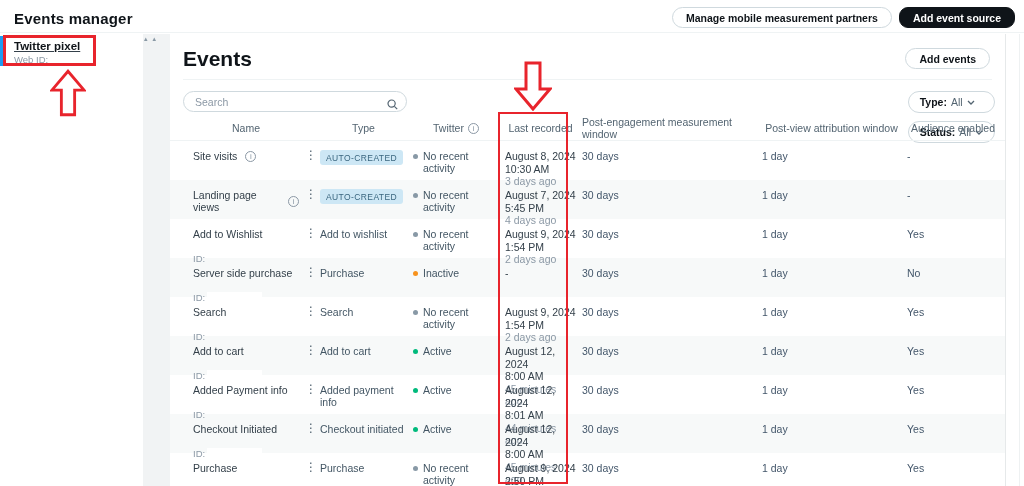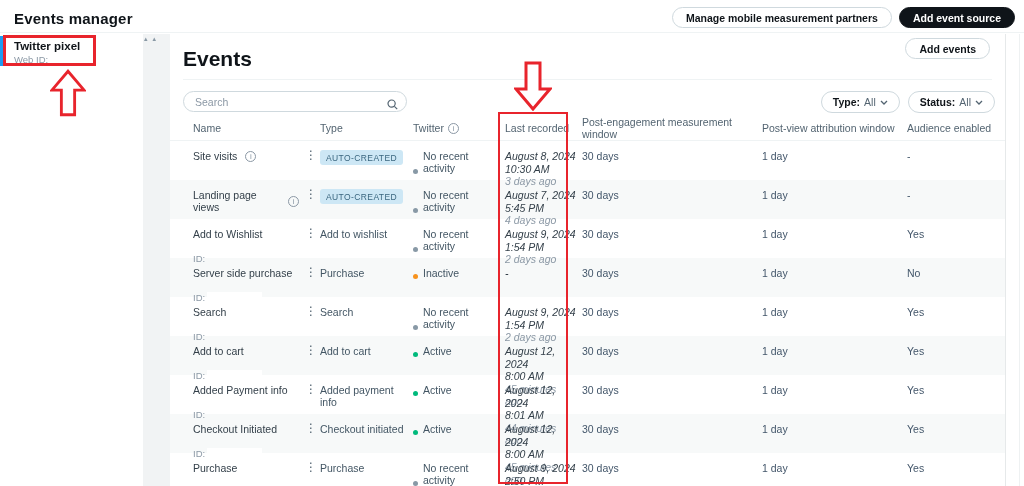--- a/index.html
+++ b/index.html
@@ -8,73 +8,73 @@
   .page { position:relative; width:1024px; height:486px; }
 
   
   .topbar { position:absolute; left:0; top:0; width:1024px; height:33px; background:#fff;
             border-bottom:1px solid #eff3f4; display:flex; align-items:center; }
   .topbar-title { position:absolute; left:14px; top:10px; font-size:15px; font-weight:bold; color:#0f1419; letter-spacing:.2px; }
   .topbar-actions { position:absolute; right:9px; top:7px; display:flex; gap:7px; }
   .pill-btn { height:21px; border-radius:999px; border:1px solid #cfd9de; background:#fff;
               font-size:10.5px; font-weight:bold; color:#0f1419; padding:0 13px;
               display:flex; align-items:center; white-space:nowrap; cursor:pointer; }
-  .pill-btn.dark { background:#0f1419; border-color:#0f1419; color:#fff; }
-
-  
-  .sidebar { position:absolute; left:0; top:34px; width:143px; bottom:0; background:#fff; }
+  .pill-btn.dark { background:#0f1419; border-color:#0f1419; color:#fff;border-radius:9px; }
+
+  
+  .sidebar { position:absolute; left:0; top:34px; width:143px; bottom:0; background:#fff;text-decoration:underline; }
   .pixel-item { position:relative; padding:6px 0 6px 14px; }
   .pixel-sel { position:absolute; left:0; top:2px; width:3px; height:30px; }
   .pixel-name { font-size:11.5px; font-weight:bold; color:#0f1419; }
   .pixel-meta { font-size:9.5px; color:#8b98a5; margin-top:2px; }
 
   .gutter { position:absolute; left:143px; top:34px; width:27px; bottom:0; background:#f1f3f4; }
   .gutter-carets { position:absolute; left:1px; top:1px; display:flex; gap:5px; }
   .gutter-carets span { font-size:7px; color:#8a99a5; line-height:8px; }
 
   
   .card { position:absolute; left:170px; top:34px; width:835px; bottom:0; background:#fff; }
   .events-heading { position:absolute; left:13px; top:13px; font-size:21px; font-weight:bold; color:#0f1419; }
-  .add-events { position:absolute; right:15px; top:4px; }
+  .add-events { position:absolute; right:15px; top:14px; }
   .card-divider { position:absolute; left:13px; right:13px; top:45px; height:1px; background:#eff3f4; }
 
   .search-wrap { position:absolute; left:13px; top:57px; width:224px; height:21px; }
   .search-input { width:100%; height:100%; border:1px solid #cfd9de; border-radius:11px;
                   font-size:10.5px; color:#34404a; padding:0 26px 0 11px; outline:none;
                   font-family:inherit; }
   .search-input::placeholder { color:#8b98a5; }
   .search-ic { position:absolute; right:9px; top:5px; }
 
-  .filters { position:absolute; right:10px; top:57px; display:flex; gap:8px; }
+  .filters { position:absolute; right:10px; top:57px; display:flex; gap:8px;flex-direction:column; }
   .filter-pill { height:22px; border:1px solid #cfd9de; border-radius:999px; background:#fff;
                  display:flex; align-items:center; gap:4px; padding:0 11px; font-size:10.5px; cursor:pointer; }
   .filter-pill b { color:#0f1419; font-weight:bold; }
   .filter-pill .fval { color:#536471; }
 
   
   .tbl { position:absolute; left:0; right:0; top:82px; bottom:0; overflow:hidden; }
   .thead, .trow { display:grid; grid-template-columns:112px 15px 93px 92px 77px 180px 145px 1fr;
                   padding-left:23px; }
   .thead { height:25px; border-bottom:1px solid #eff3f4; align-items:center;
            font-size:10.5px; color:#536471; }
-  .th { display:flex; align-items:center; gap:4px; padding-right:6px; }
+  .th { display:flex; align-items:center; gap:4px; padding-right:6px;justify-content:center; }
   .trow { height:39px; font-size:10.5px; align-items:start; }
   .trow.alt { background:#f7f9f9; }
   .cell { padding-top:9px; padding-right:6px; }
   .name-line { display:flex; align-items:center; gap:8px; color:#34404a; }
   .id-line { margin-top:13px; font-size:9.5px; color:#8b98a5; display:flex; align-items:center; gap:2px; }
   .redact { display:inline-block; width:55px; height:11px; background:#fff; }
   .kebab-cell { padding-top:7px; color:#536471; font-size:12px; cursor:pointer; }
   .badge { display:inline-block; background:#cde7f5; color:#39657e; font-size:8.5px; font-weight:normal;
            letter-spacing:.4px; border-radius:3px; padding:2.5px 6px; }
   .type-text { color:#435664; }
-  .status-cell { display:flex; align-items:flex-end; gap:5px; }
+  .status-cell { display:flex; align-items:flex-start; gap:5px; }
   .status-dot { width:5px; height:5px; border-radius:50%; margin-top:4px; flex:none; }
   .status-txt { color:#435664; }
-  .lr-line { display:block; color:#34404a; line-height:12.5px;font-style:italic; }
+  .lr-line { display:block; color:#34404a; line-height:12.5px; }
   .lr-line.ago { color:#8b98a5; }
   .lr-line:empty { display:none; }
   .plain { color:#43566a; }
 
   .circle-i { width:11px; height:11px; border:1px solid #8b98a5; border-radius:50%;
               color:#8b98a5; font-size:8px; line-height:9px; text-align:center;
               display:inline-block; flex:none; font-style:normal; }
 
   
   .right-rail { position:absolute; left:1005px; top:34px; width:19px; bottom:0; background:#fff;

